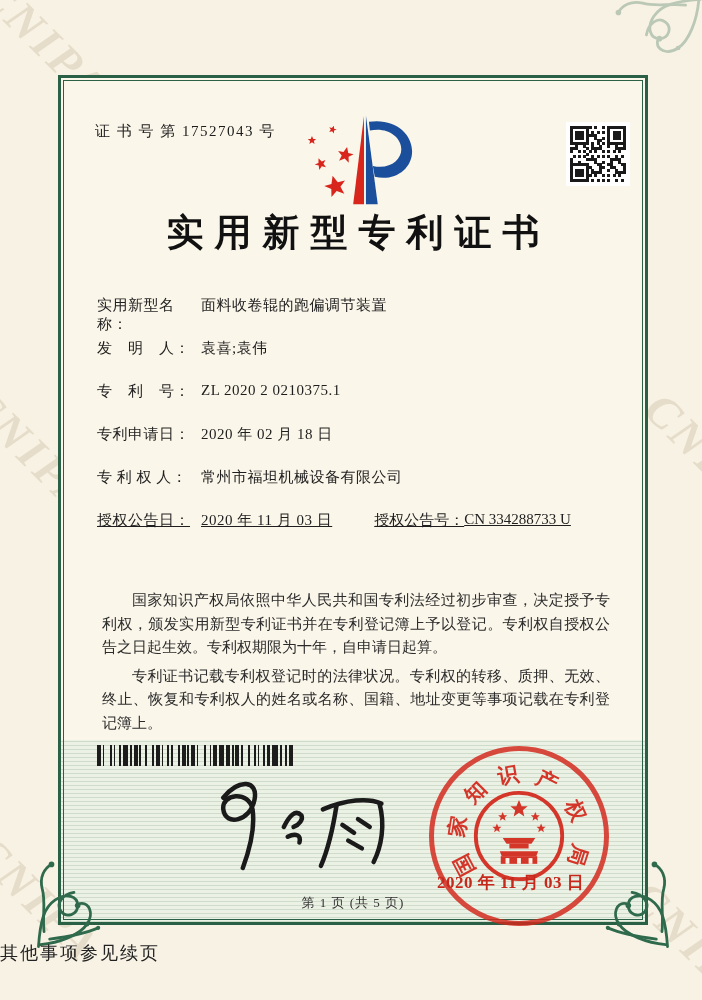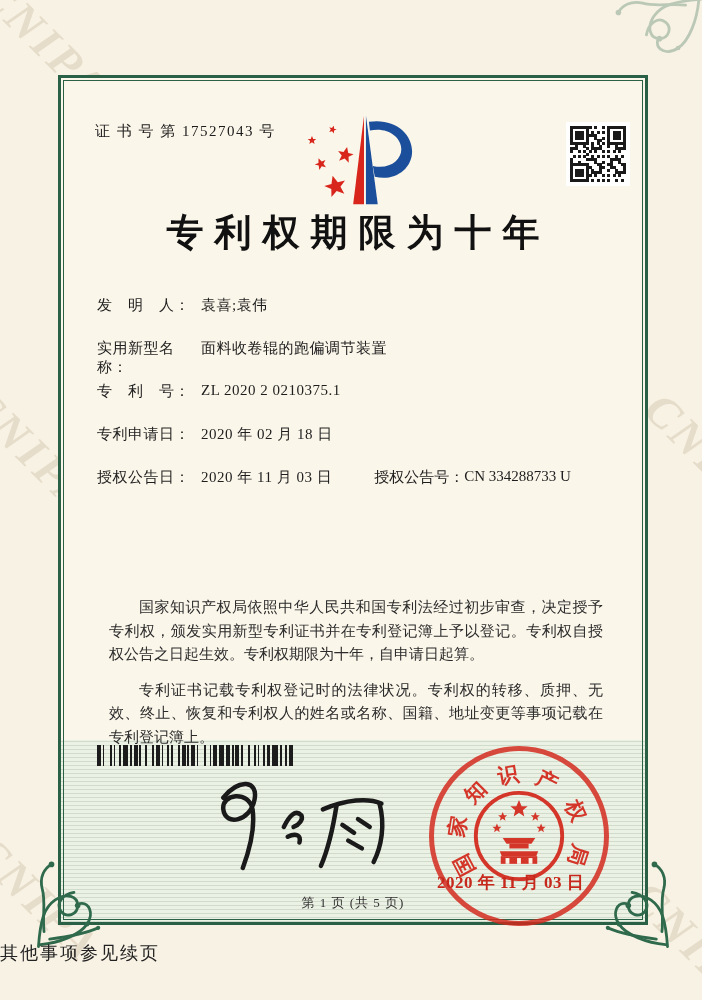--- a/index.html
+++ b/index.html
@@ -46,28 +46,28 @@
   .title{
     position:absolute;left:0;top:130px;width:100%;text-align:center;
     font-size:37px;font-weight:bold;letter-spacing:11px;color:#111;
     text-indent:11px; 
   }
   
   .fields{position:absolute;left:36px;top:218px;right:28px;font-size:15px;color:#1e1e1e;}
   .field-row{display:flex;height:43px;align-items:flex-start;}
   .flabel{flex:none;width:104px;letter-spacing:0.5px;}
   .fvalue{letter-spacing:0.5px;}
-  .grant-row{display:flex;height:43px;align-items:flex-start;}
+  .grant-row{display:flex;height:43px;align-items:flex-start;text-decoration:underline;}
   .grant-row .pair2{margin-left:42px;display:flex;}
   
   .paras{
     position:absolute;left:36px;right:30px;top:506px;
     font-size:15px;line-height:23.5px;text-align:justify;color:#2b2b2b;
   }
-  .paras p{margin:12px;text-indent:2em;}
+  .paras p{margin:5px;text-indent:2em;}
   
   .barcode{
     position:absolute;left:36px;top:667px;width:196px;height:21px;display:flex;z-index:2;
   }
   .barcode span{height:100%;}
   .director{position:absolute;left:36px;top:724px;font-size:16px;line-height:31px;color:#1c1c1c;z-index:2;}
   .signature{position:absolute;left:133px;top:692px;width:205px;height:108px;z-index:2;}
   .seal{
     position:absolute;left:368px;top:668px;width:180px;height:180px;border-radius:50%;
     border:5px solid rgba(211,40,28,0.9);box-sizing:border-box;z-index:3;
@@ -341,39 +341,43 @@
         <div style="left: 16px; top: 53.3333px; width: 2.86667px; height: 2.86667px;"></div>
         <div style="left: 21.3333px; top: 53.3333px; width: 2.86667px; height: 2.86667px;"></div>
         <div style="left: 26.6667px; top: 53.3333px; width: 2.86667px; height: 2.86667px;"></div>
         <div style="left: 32px; top: 53.3333px; width: 2.86667px; height: 2.86667px;"></div>
         <div style="left: 37.3333px; top: 53.3333px; width: 2.86667px; height: 2.86667px;"></div>
         <div style="left: 45.3333px; top: 53.3333px; width: 2.86667px; height: 2.86667px;"></div>
         <div style="left: 50.6667px; top: 53.3333px; width: 2.86667px; height: 2.86667px;"></div>
       </div>
   </div>
 
-  <div class="title">专利权期限为十年</div>
+  <div class="title">实用新型专利证书</div>
 
   <div class="fields" id="fieldsBox">
 
   <div class="field-row">
+        <span class="flabel">实用新型名称：</span>
+        <span class="fvalue">面料收卷辊的跑偏调节装置</span>
+      </div>
+      <div class="field-row">
         <span class="flabel">发　明　人：</span>
         <span class="fvalue">袁喜;袁伟</span>
-      </div>
-      <div class="field-row">
-        <span class="flabel">实用新型名称：</span>
-        <span class="fvalue">面料收卷辊的跑偏调节装置</span>
       </div>
       <div class="field-row">
         <span class="flabel">专　利　号：</span>
         <span class="fvalue">ZL 2020 2 0210375.1</span>
       </div>
       <div class="field-row">
         <span class="flabel">专利申请日：</span>
         <span class="fvalue">2020 年 02 月 18 日</span>
+      </div>
+      <div class="field-row">
+        <span class="flabel">专 利 权 人：</span>
+        <span class="fvalue">常州市福坦机械设备有限公司</span>
       </div>
       <div class="grant-row">
         <span class="flabel">授权公告日：</span>
         <span class="fvalue">2020 年 11 月 03 日</span>
         <span class="pair2">
           <span>授权公告号：</span>
           <span>CN 334288733 U</span>
         </span>
       </div>
     </div>

